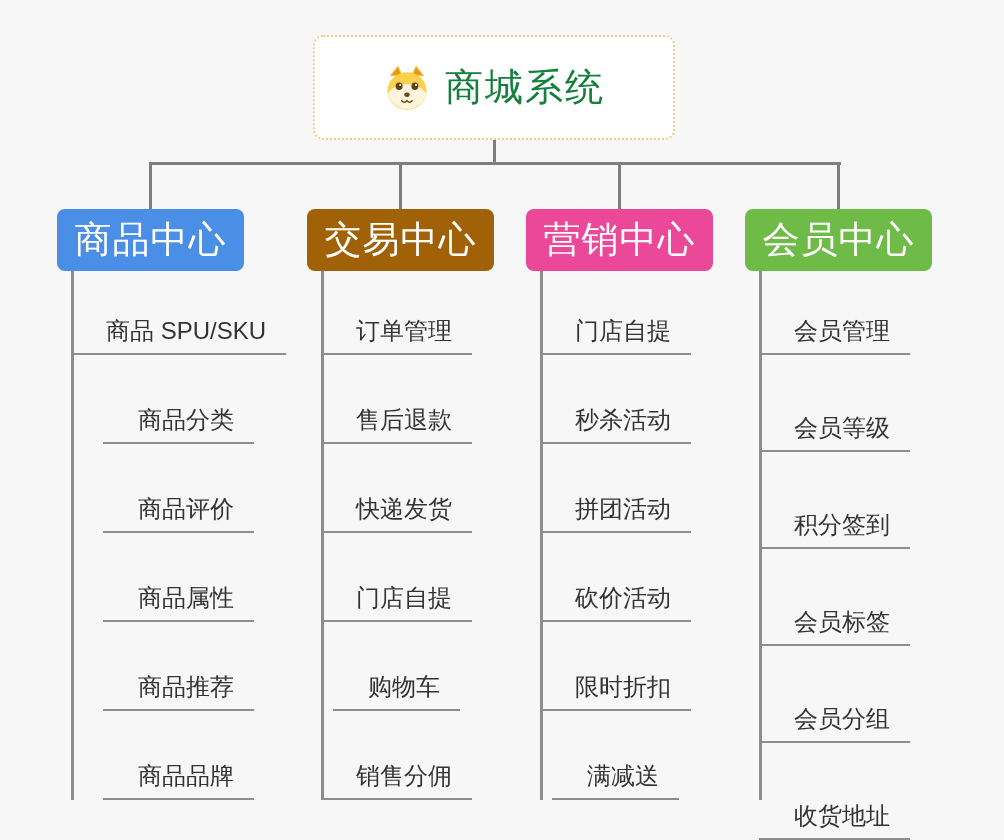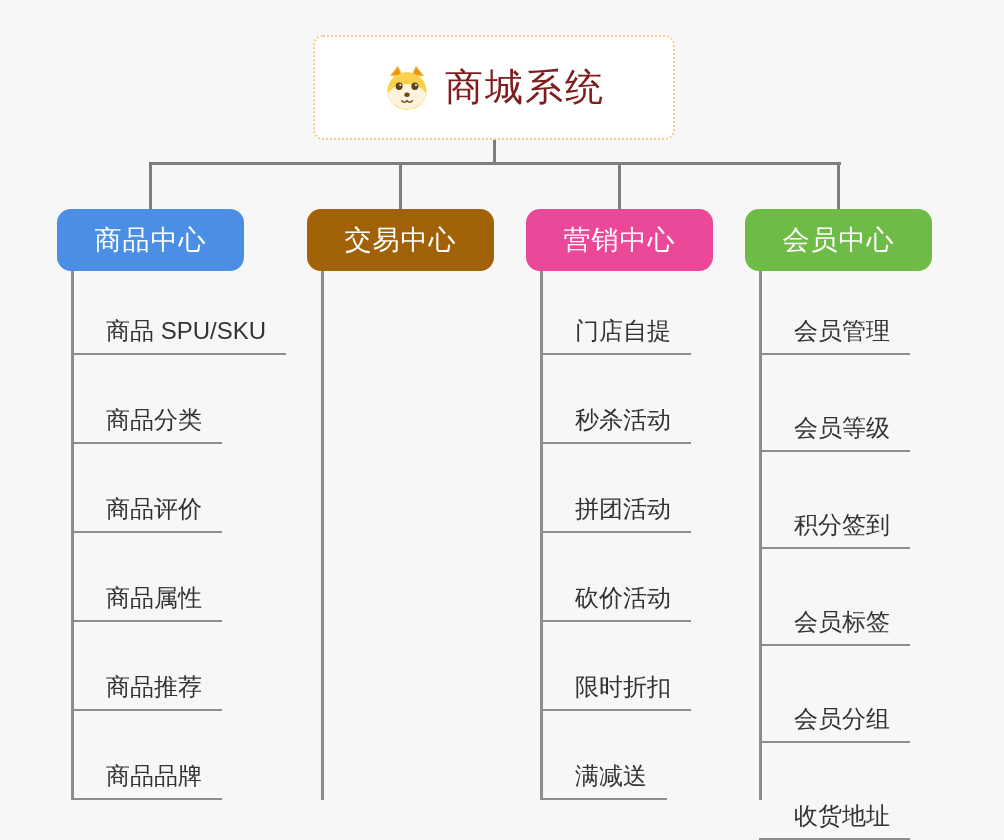--- a/index.html
+++ b/index.html
@@ -23,66 +23,66 @@
     border:2px dotted #f7cb85;
     border-radius:10px;
     box-sizing:border-box;
     display:flex;
     align-items:center;
     justify-content:center;
     gap:14px;
   }
   .root-title{
     font-size:38px;
-    color:#7f1d1d;
+    color:#15803d;
     font-weight:500;
     letter-spacing:2px;
     white-space:nowrap;
   }
   .dog-icon{width:48px;height:48px;flex:0 0 auto;}
   
   .conn{position:absolute;background:#7e7e7e;}
   .conn-root-stub{left:493px;top:140px;width:3px;height:24px;}
   .conn-hline{left:149px;top:162px;width:692px;height:3px;}
   .conn-drop{top:164px;width:3px;height:45px;}
   .conn-drop.d1{left:149px;}
   .conn-drop.d2{left:399px;}
   .conn-drop.d3{left:618px;}
   .conn-drop.d4{left:837px;}
   
   .branch-box{
     position:absolute;
     top:209px;
     width:187px; height:62px;
-    border-radius:14px;
+    border-radius:8px;
     display:flex;
     align-items:center;
     justify-content:center;
     color:#ffffff;
-    font-size:27px;
+    font-size:37px;
     letter-spacing:1px;
     white-space:nowrap;
   }
   .branch-blue  {left:57px;  background:#4a8ee6;}
   .branch-red   {left:307px; background:#a16207;}
   .branch-orange{left:526px; background:#ec4899;}
   .branch-green {left:745px; background:#6ebc47;}
   
   .spine{position:absolute;top:271px;width:3px;height:529px;background:#8d8d8d;}
   .spine.s1{left:71px;}
   .spine.s2{left:321px;}
   .spine.s3{left:540px;}
   .spine.s4{left:759px;}
   
   .col{
     position:absolute;
     top:313px;
     display:flex;
     flex-direction:column;
-    align-items:flex-start;
+    align-items:center;
   }
   .col.c1{left:71px;}
   .col.c2{left:321px;}
   .col.c3{left:540px;}
   .col.c4{left:759px;gap:8px;}
   .item{
     box-sizing:border-box;
     height:42px;
     margin-bottom:47px;
     padding:0 20px 6px 35px;
@@ -145,20 +145,28 @@
 
   <div class="col c1">
     <div class="item">商品 SPU/SKU</div>
     <div class="item">商品分类</div>
     <div class="item">商品评价</div>
     <div class="item">商品属性</div>
     <div class="item">商品推荐</div>
     <div class="item">商品品牌</div>
   </div>
 
+  <div class="col c2">
+    <div class="item">订单管理</div>
+    <div class="item">售后退款</div>
+    <div class="item">快递发货</div>
+    <div class="item">门店自提</div>
+    <div class="item">购物车</div>
+    <div class="item">销售分佣</div>
+  </div>
 
   <div class="col c3">
     <div class="item">门店自提</div>
     <div class="item">秒杀活动</div>
     <div class="item">拼团活动</div>
     <div class="item">砍价活动</div>
     <div class="item">限时折扣</div>
     <div class="item">满减送</div>
   </div>
 

